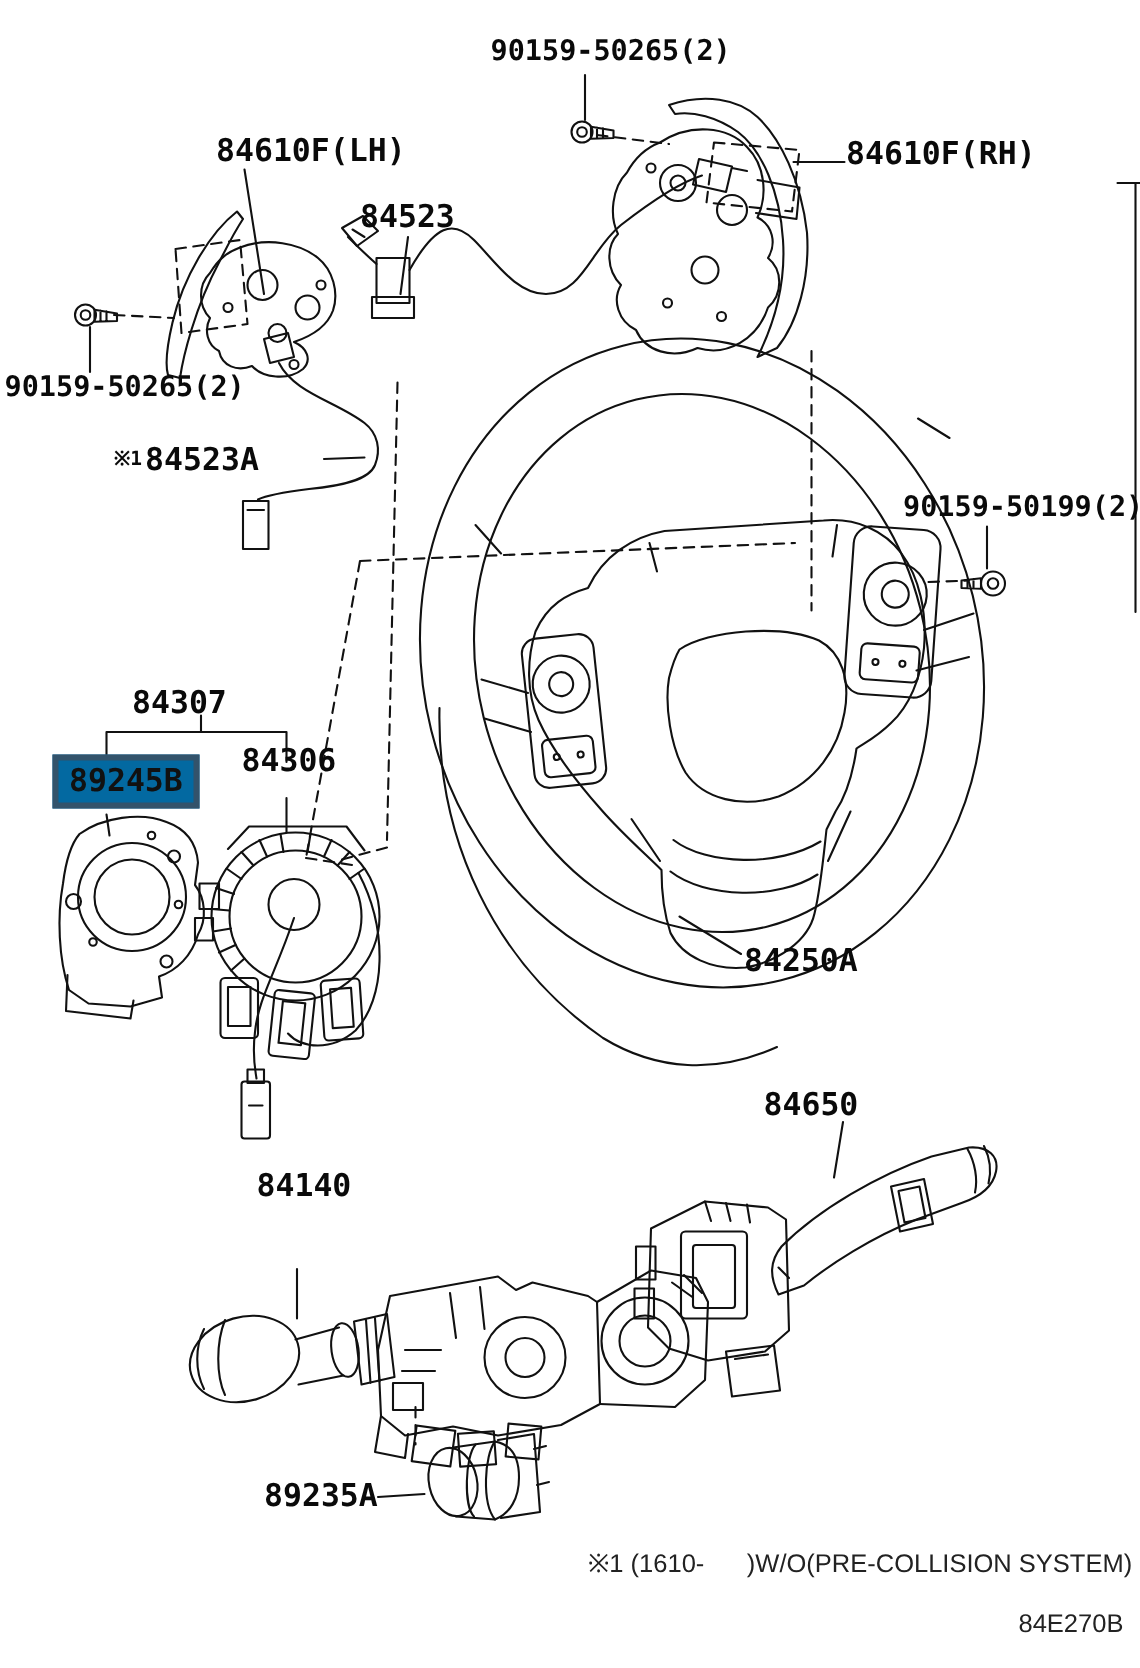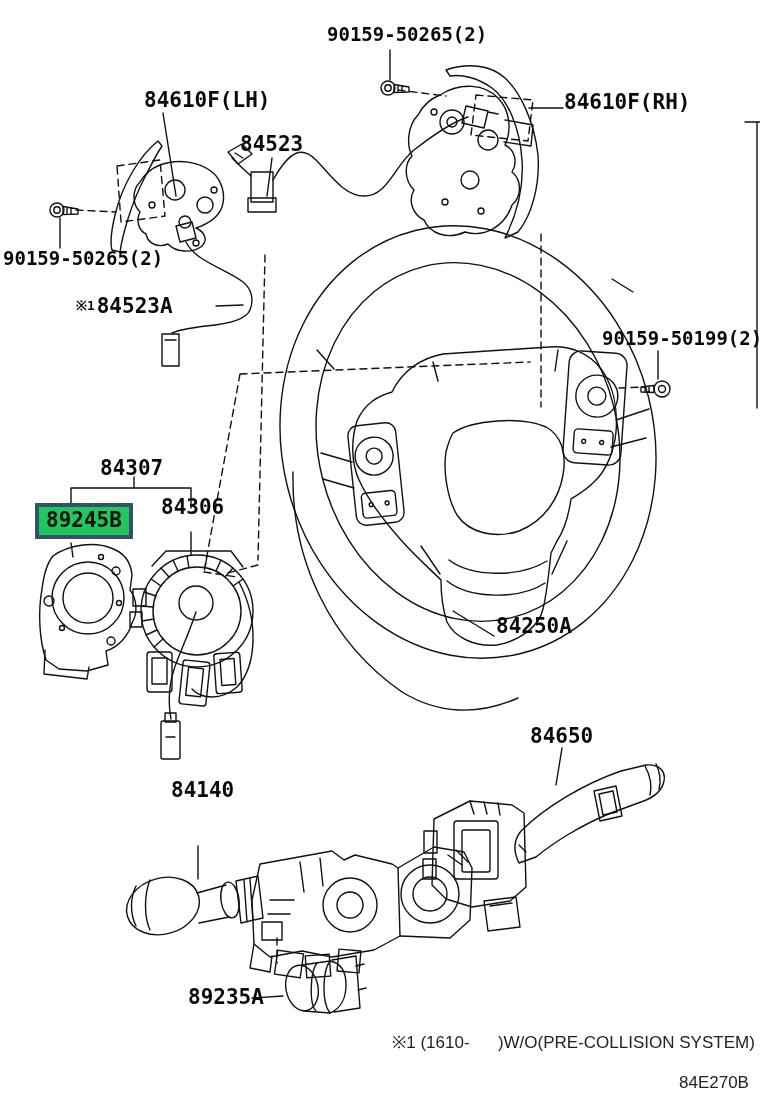--- a/index.html
+++ b/index.html
@@ -5,21 +5,21 @@
   html,body{margin:0;padding:0;background:#fff;}
   .page{position:relative;width:760px;height:1112px;background:#fff;overflow:hidden;
         font-family:"DejaVu Sans Mono",monospace;color:#111;}
   .art{position:absolute;left:0;top:0;}
   .art path,.art ellipse,.art circle,.art rect,.art line,.art polyline{
         fill:none;stroke:#111;stroke-width:1.4;stroke-linecap:round;stroke-linejoin:round;}
   .lbl{position:absolute;font-weight:bold;font-size:21px;line-height:1;
        white-space:pre;color:#0a0a0a;cursor:pointer;}
   .lbl.small{font-size:19px;}
   .marker{font-size:13px;font-weight:bold;vertical-align:3px;padding-right:2px;}
-  .hlbox{position:absolute;border:4px solid var(--hl,#33536b);background:#22c55e;
+  .hlbox{position:absolute;border:4px solid var(--hl,#33536b);background:#0369a1;
          padding:3px 7px 4px 7px;font-weight:bold;font-size:21px;line-height:1;cursor:pointer;}
   .note{position:absolute;font-family:"Liberation Sans",sans-serif;font-weight:400;
         font-size:17px;white-space:pre;color:#222;text-align:right;}
   .code{position:absolute;font-family:"Liberation Sans",sans-serif;font-weight:400;
         font-size:17px;color:#222;text-align:right;}
 </style>
 </head>
 <body>
 
 <div class="page">
@@ -242,24 +242,24 @@
   </g>
 </svg>
 
 <div class="lbl small" style="left:327px;top:25px">90159-50265(2)</div>
 <div class="lbl" style="left:144px;top:90px">84610F(LH)</div>
 <div class="lbl" style="left:240px;top:134px">84523</div>
 <div class="lbl" style="left:564px;top:92px">84610F(RH)</div>
 <div class="lbl small" style="left:3px;top:249px">90159-50265(2)</div>
 <div class="lbl" style="left:76px;top:296px"><span class="marker">※1</span><span>84523A</span></div>
 <div class="lbl small" style="left:602px;top:329px">90159-50199(2)</div>
-<div class="lbl" style="left:100px;top:458px">84307</div>
+<div class="lbl" style="left:88px;top:458px">84307</div>
 <div class="hlbox" style="left:35px;top:503px">89245B</div>
 <div class="lbl" style="left:161px;top:497px">84306</div>
-<div class="lbl" style="left:496px;top:616px">84250A</div>
-<div class="lbl" style="left:530px;top:726px">84650</div>
+<div class="lbl" style="left:496px;top:630px">84250A</div>
+<div class="lbl" style="left:509px;top:726px">84650</div>
 <div class="lbl" style="left:171px;top:780px">84140</div>
-<div class="lbl" style="left:188px;top:987px">89235A</div>
+<div class="lbl" style="left:176px;top:987px">89235A</div>
 
 <div class="note" style="left:392px;top:1030px">※1 (1610-      )W/O(PRE-COLLISION SYSTEM)</div>
 <div class="code" style="left:679px;top:1073px">84E270B</div>
 
 </div>
 
 </body></html>

